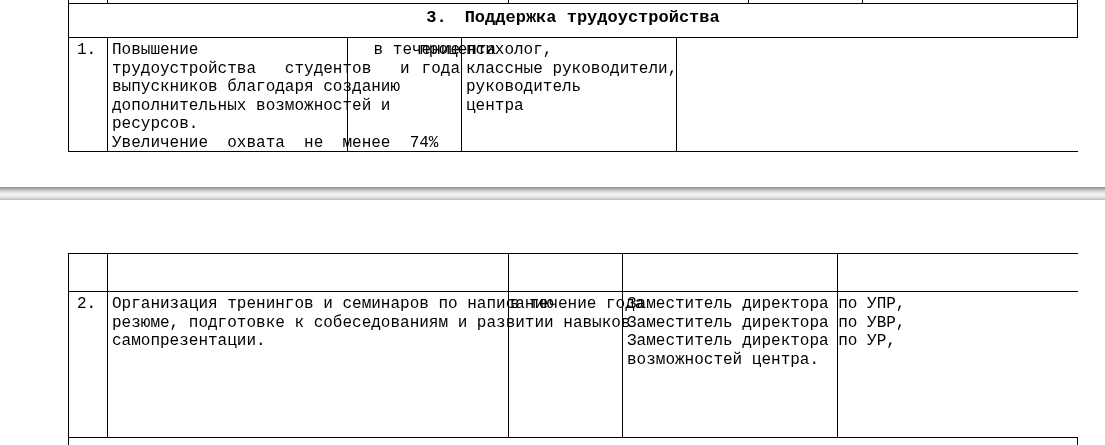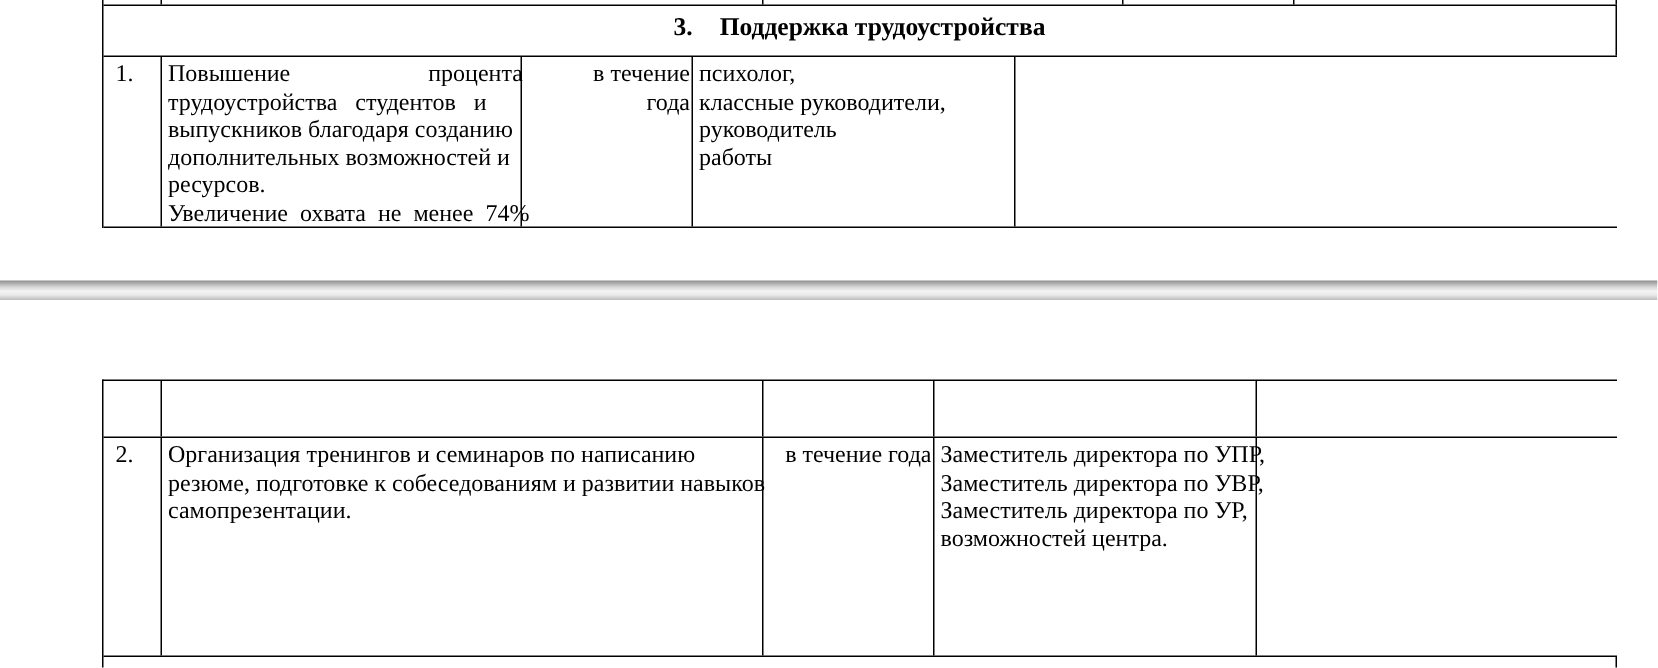--- a/index.html
+++ b/index.html
@@ -5,21 +5,21 @@
   html, body {
     margin: 0;
     padding: 0;
     width: 1105px;
     height: 445px;
     overflow: hidden;
     background: #ffffff;
     font-family: "Liberation Serif", "DejaVu Serif", serif;
     color: #000000;
   }
-  .canvas { position: relative; width: 1105px; height: 445px; }
+  .canvas { position: relative; width: 1105px; height: 445px; font-family: Liberation Mono, monospace; }
 
   .tbl {
     position: absolute;
     left: 68px;
     width: 1010px;
     border-left: 1px solid #000;
     box-sizing: border-box;
   }
   #tbl-page1 { top: 0; }
   #tbl-page2 { top: 253px; border-top: 1px solid #000; }
@@ -101,21 +101,21 @@
 трудоустройства   студентов   и
 выпускников благодаря созданию
 дополнительных возможностей и
 ресурсов.
 Увеличение  охвата  не  менее  74%</div>
       <div class="c c-time">в течение
 года</div>
       <div class="c c-resp">психолог,
 классные руководители,
 руководитель
-работы</div>
+центра</div>
     </div>
   </div>
 
   <div class="page-separator"></div>
 
   <div class="tbl" id="tbl-page2">
 
     <div class="row row-cont">
       <div class="c c-num"></div>
       <div class="c c-act"></div>

